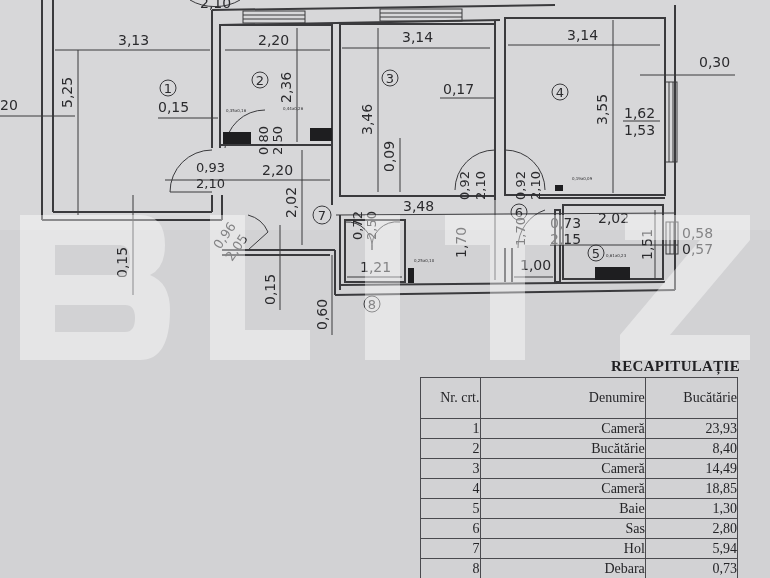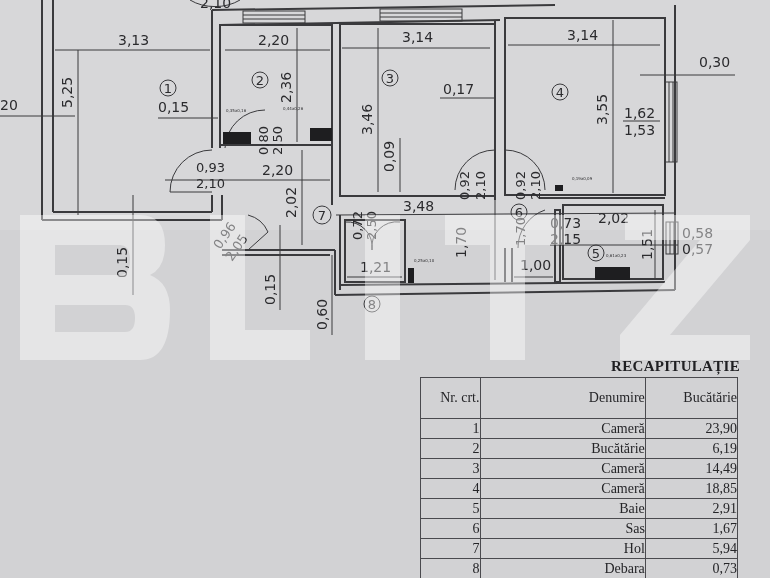--- a/index.html
+++ b/index.html
@@ -221,46 +221,46 @@
       <tr>
         <th class="c1">Nr. crt.</th>
         <th class="c2">Denumire</th>
         <th class="c3">Bucătărie</th>
       </tr>
     </thead>
     <tbody>
       <tr>
         <td>1</td>
         <td>Cameră</td>
-        <td>23,90</td>
+        <td>23,93</td>
       </tr>
       <tr>
         <td>2</td>
         <td>Bucătărie</td>
-        <td>6,19</td>
+        <td>8,40</td>
       </tr>
       <tr>
         <td>3</td>
         <td>Cameră</td>
         <td>14,49</td>
       </tr>
       <tr>
         <td>4</td>
         <td>Cameră</td>
         <td>18,85</td>
       </tr>
       <tr>
         <td>5</td>
         <td>Baie</td>
-        <td>2,91</td>
+        <td>1,30</td>
       </tr>
       <tr>
         <td>6</td>
         <td>Sas</td>
-        <td>1,67</td>
+        <td>2,80</td>
       </tr>
       <tr>
         <td>7</td>
         <td>Hol</td>
         <td>5,94</td>
       </tr>
       <tr>
         <td>8</td>
         <td>Debara</td>
         <td>0,73</td>

